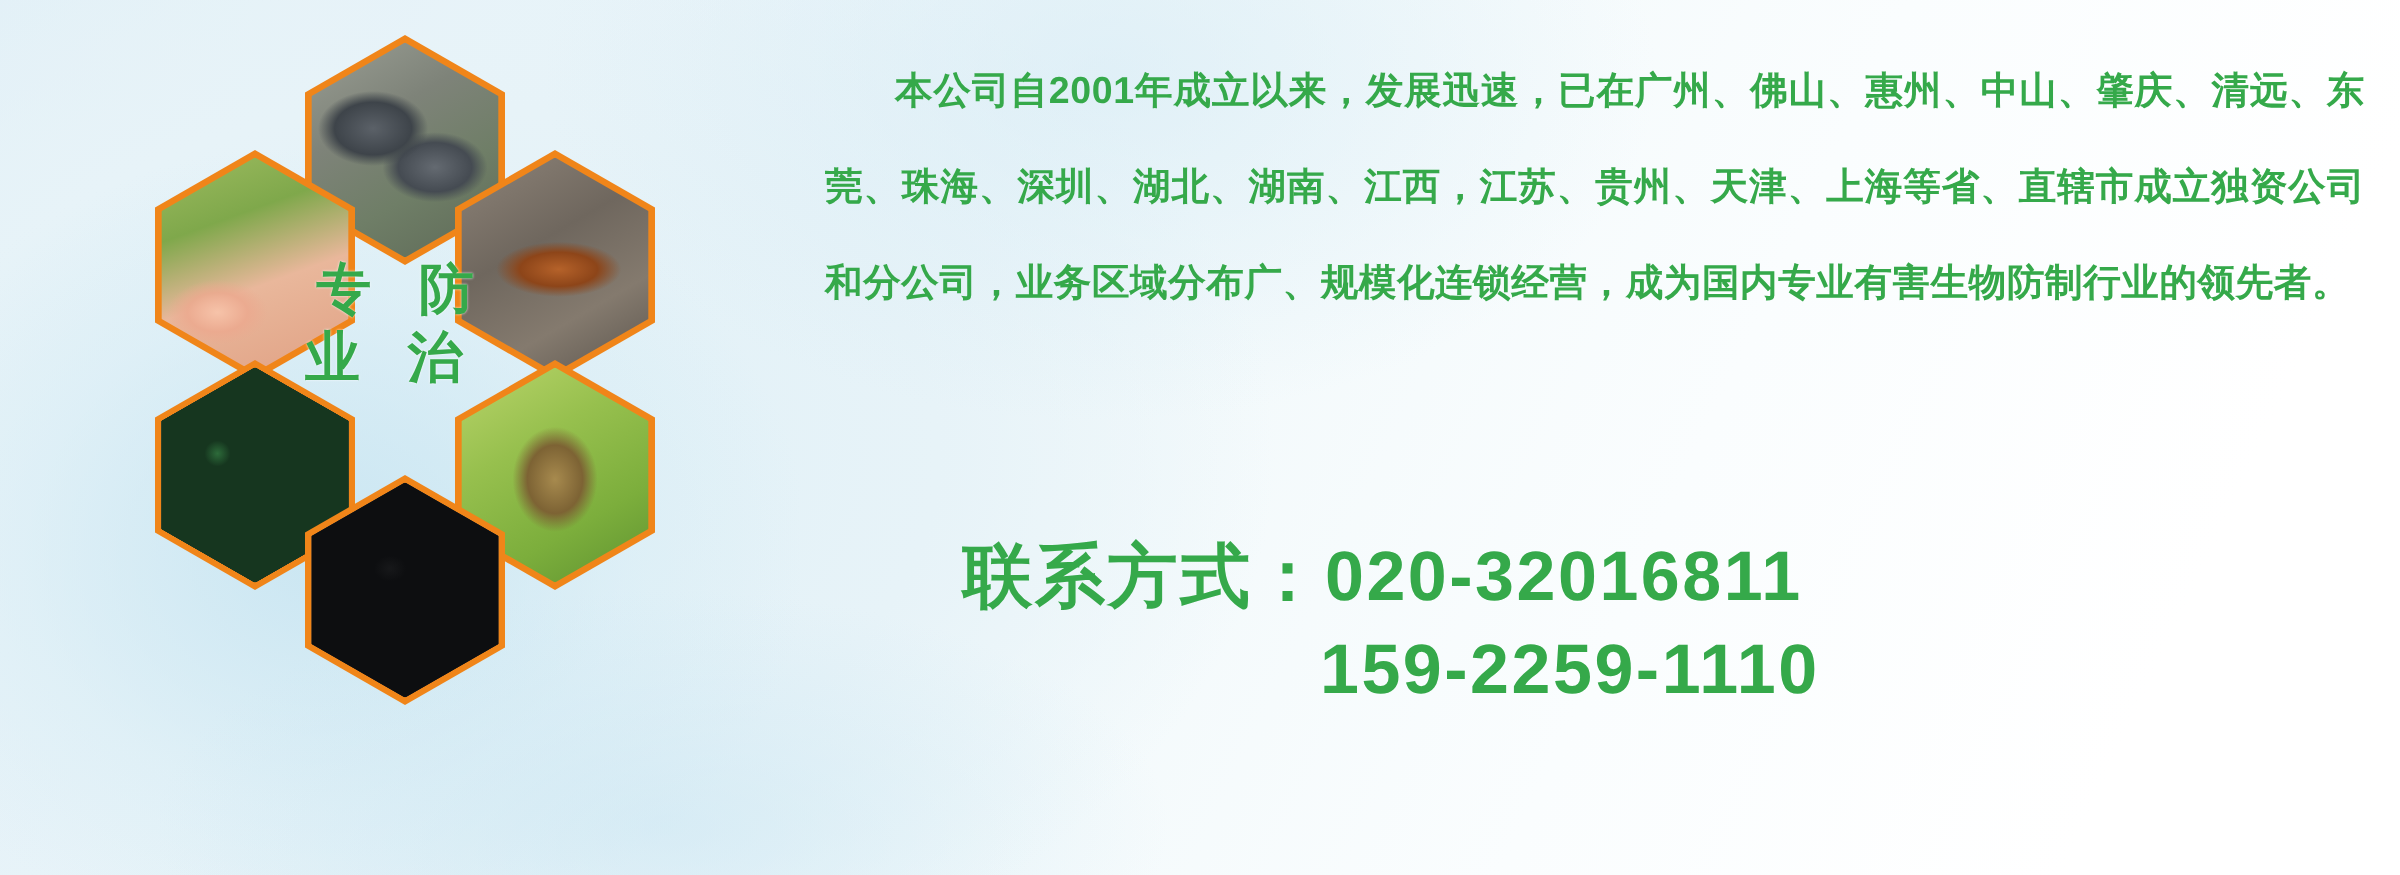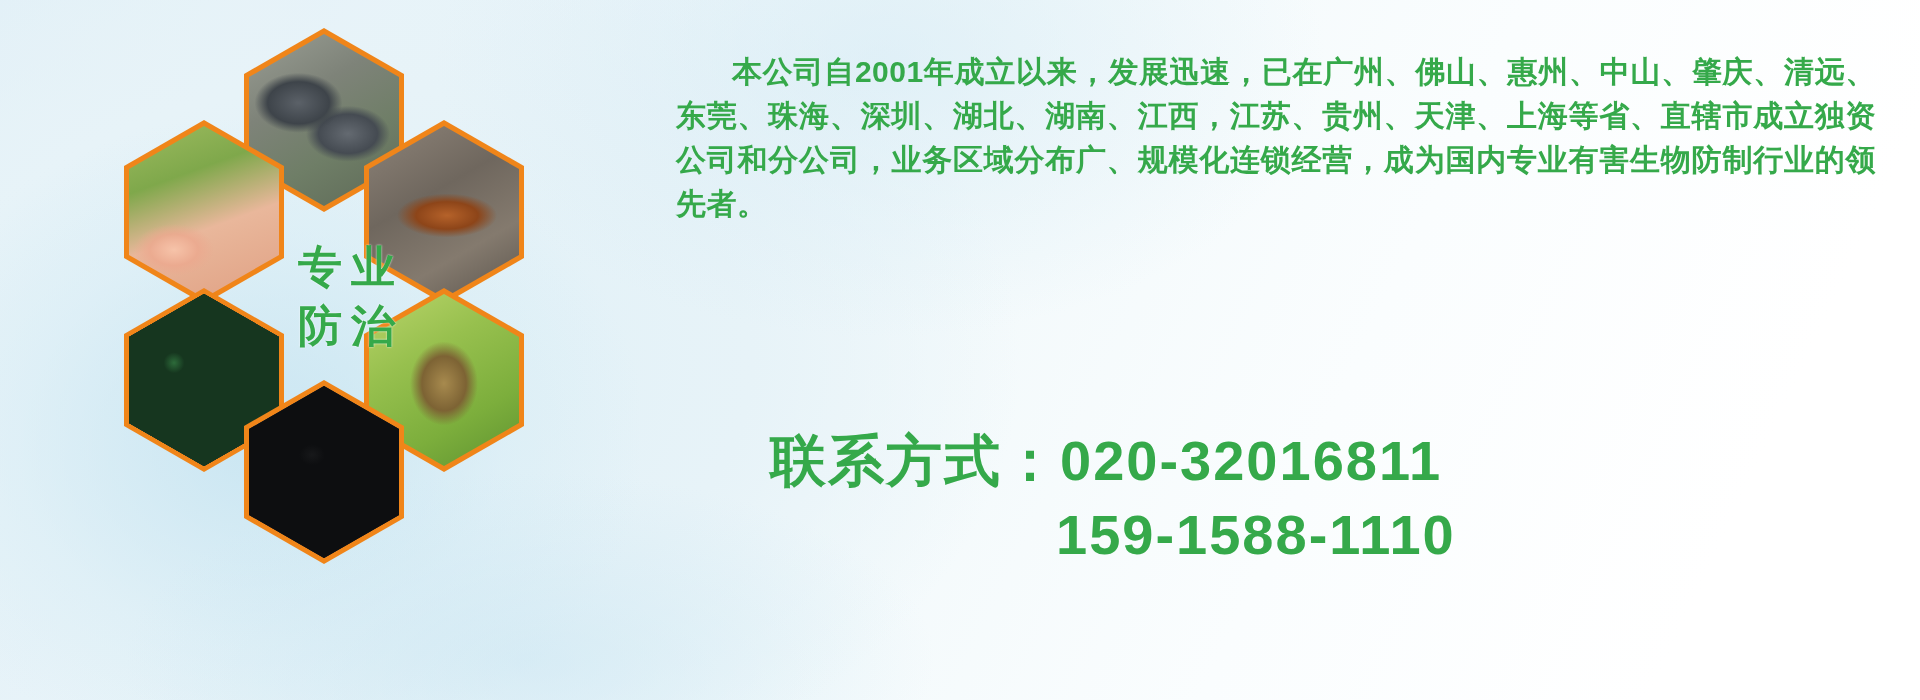--- a/index.html
+++ b/index.html
@@ -51,21 +51,21 @@
   #hex-mosquito{left:28px;top:110px;}
   #hex-rats{left:148px;top:18px;}
   #hex-roach{left:268px;top:110px;}
   #hex-flies{left:28px;top:278px;}
   #hex-stinkbug{left:268px;top:278px;}
   #hex-ant{left:148px;top:370px;}
 
   
   #hex-center{
     position:absolute;left:148px;top:194px;width:160px;height:184px;
-    display:flex;flex-direction:column;align-items:flex-end;justify-content:center;
+    display:flex;flex-direction:row;align-items:flex-start;justify-content:center;
     gap:4px;
   }
   #hex-center .cn{
     color:#35a94a;font-weight:bold;font-size:44px;letter-spacing:9px;
     text-indent:9px;line-height:1.25;
     text-shadow:0 0 2px rgba(255,255,255,.9);
   }
 
   
   .art.mosquito{
@@ -103,25 +103,25 @@
       radial-gradient(ellipse 16px 13px at 42% 40%, #17181a 0%, #0d0e10 80%),
       radial-gradient(ellipse 20px 16px at 58% 62%, #17181a 0%, #0c0d0f 80%),
       linear-gradient(150deg,#b99c7e 0%, #9c7d5f 35%, #7e6247 70%, #5e4833 100%);
   }
 
   
   #copy{
     position:absolute;left:660px;top:34px;width:1232px;
   }
   #copy p{
-    margin:16px;
+    margin:0;
     color:#35a94a;
     font-weight:bold;
     font-size:30px;
-    line-height:44px;
+    line-height:77px;
     letter-spacing:.5px;
     text-indent:56px;
     text-align:justify;
     text-justify:inter-character;
   }
 
   #contact{
     position:absolute;left:770px;top:400px;width:1000px;
     color:#35a94a;font-weight:bold;margin-top:24px;
   }
@@ -186,16 +186,16 @@
     </div>
 
   </div>
 
   <div id="copy">
     <p>本公司自2001年成立以来，发展迅速，已在广州、佛山、惠州、中山、肇庆、清远、东莞、珠海、深圳、湖北、湖南、江西，江苏、贵州、天津、上海等省、直辖市成立独资公司和分公司，业务区域分布广、规模化连锁经营，成为国内专业有害生物防制行业的领先者。</p>
   </div>
 
   <div id="contact">
     <div class="line1">联系方式：020-32016811</div>
-    <div class="line2">159-1588-1110</div>
+    <div class="line2">159-2259-1110</div>
   </div>
 
 </div>
 
 </body></html>

